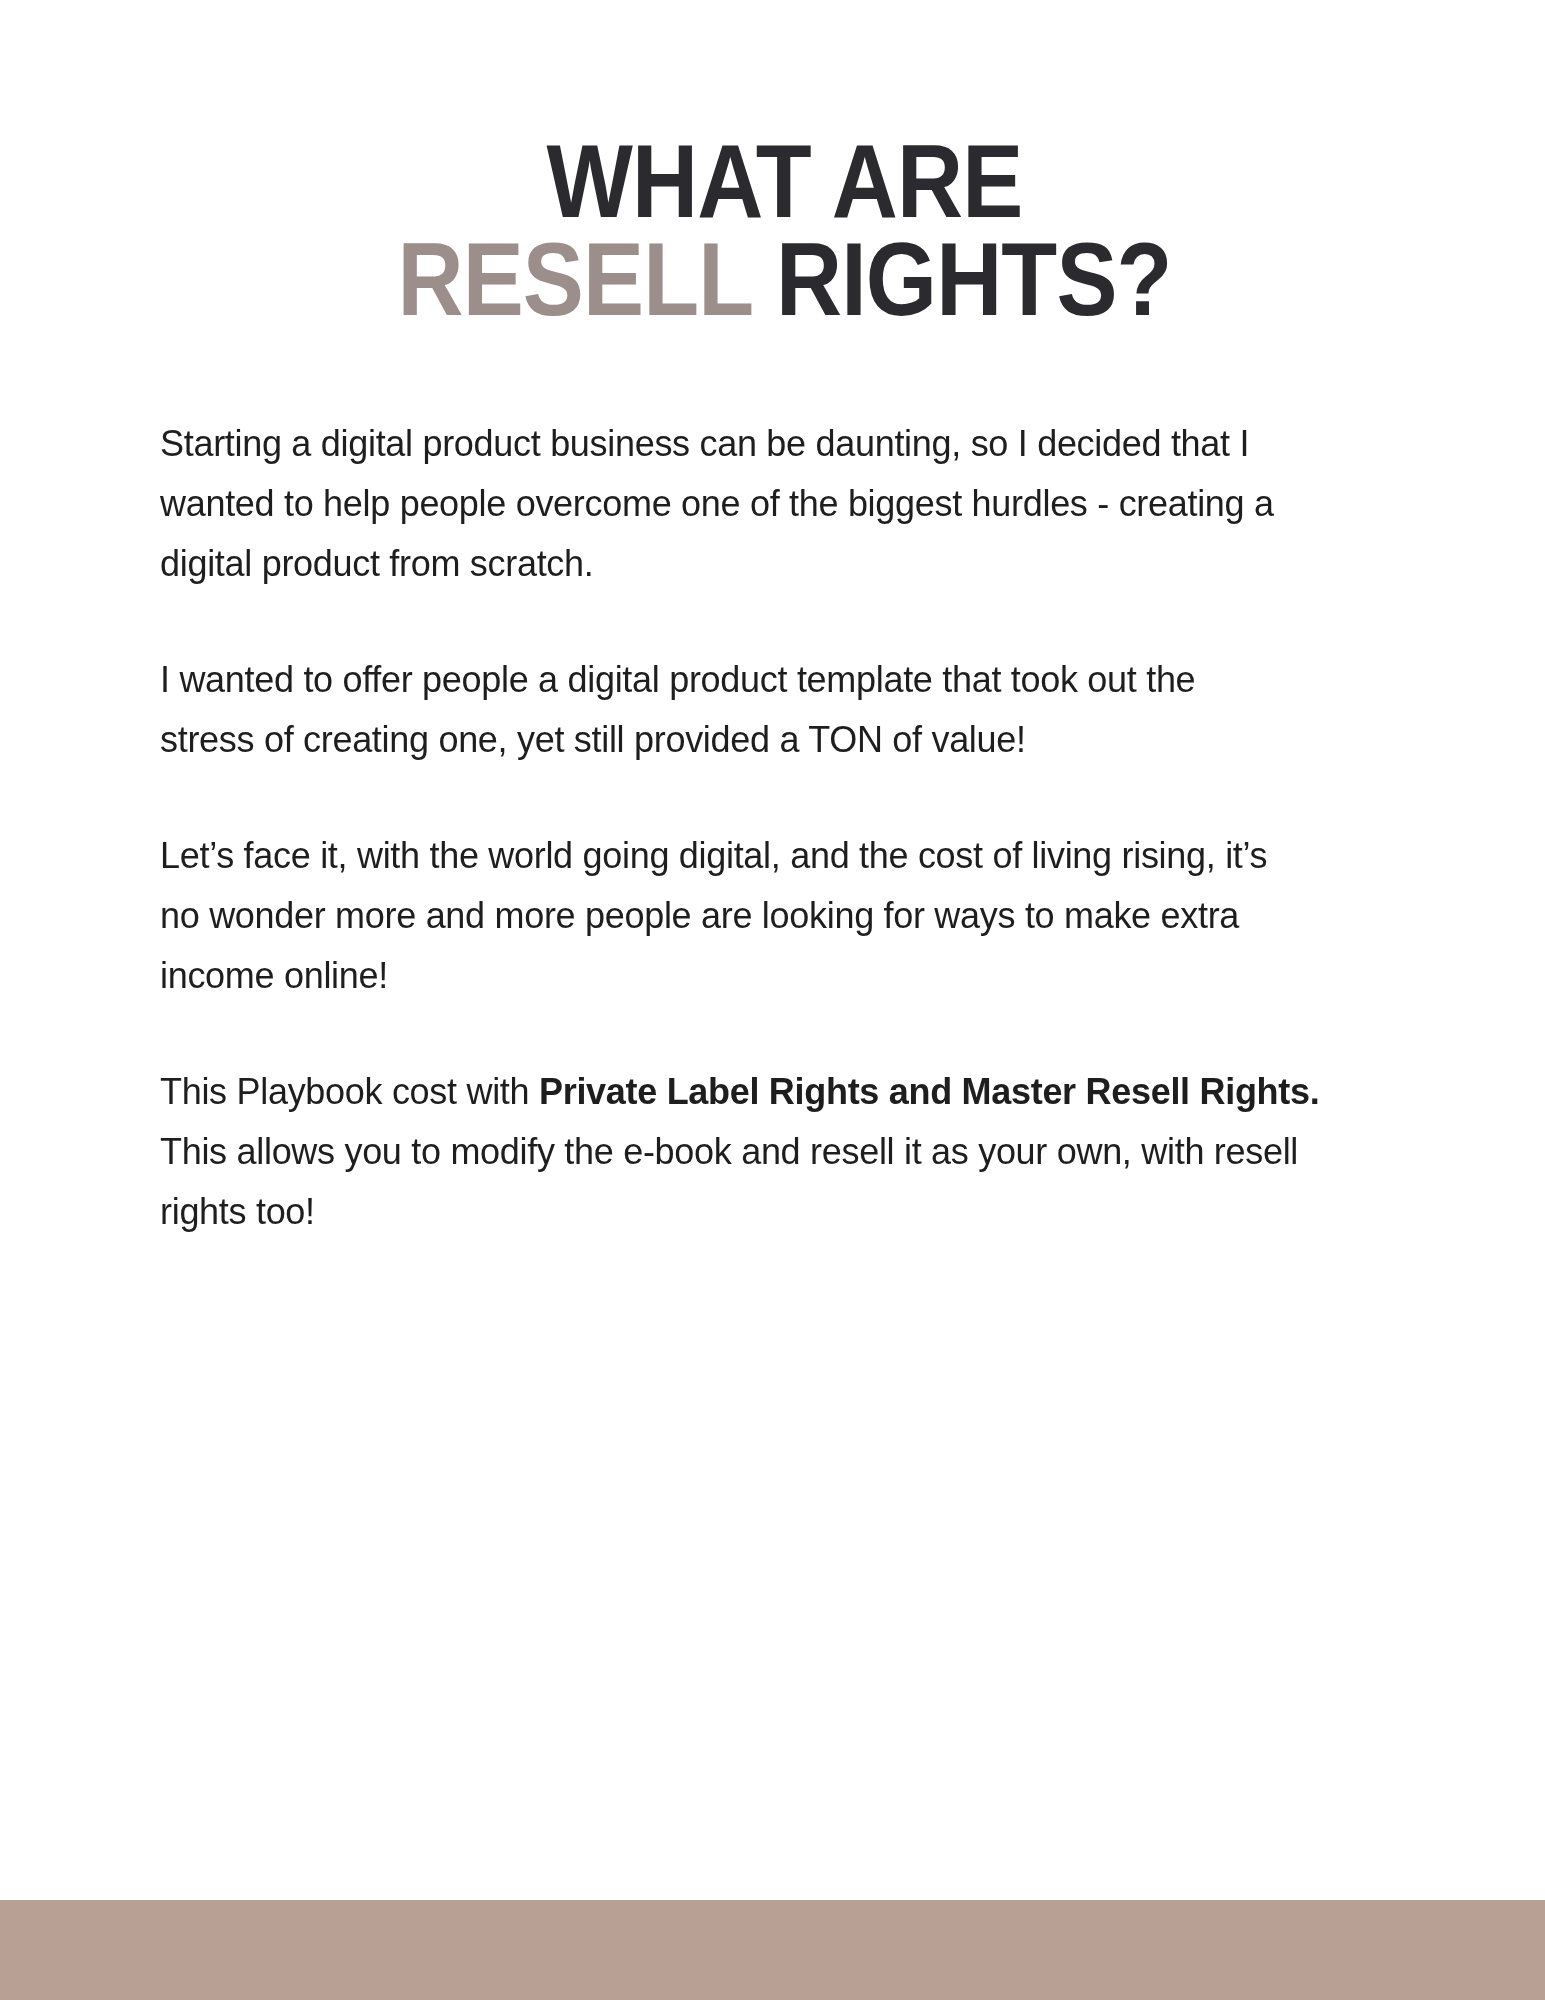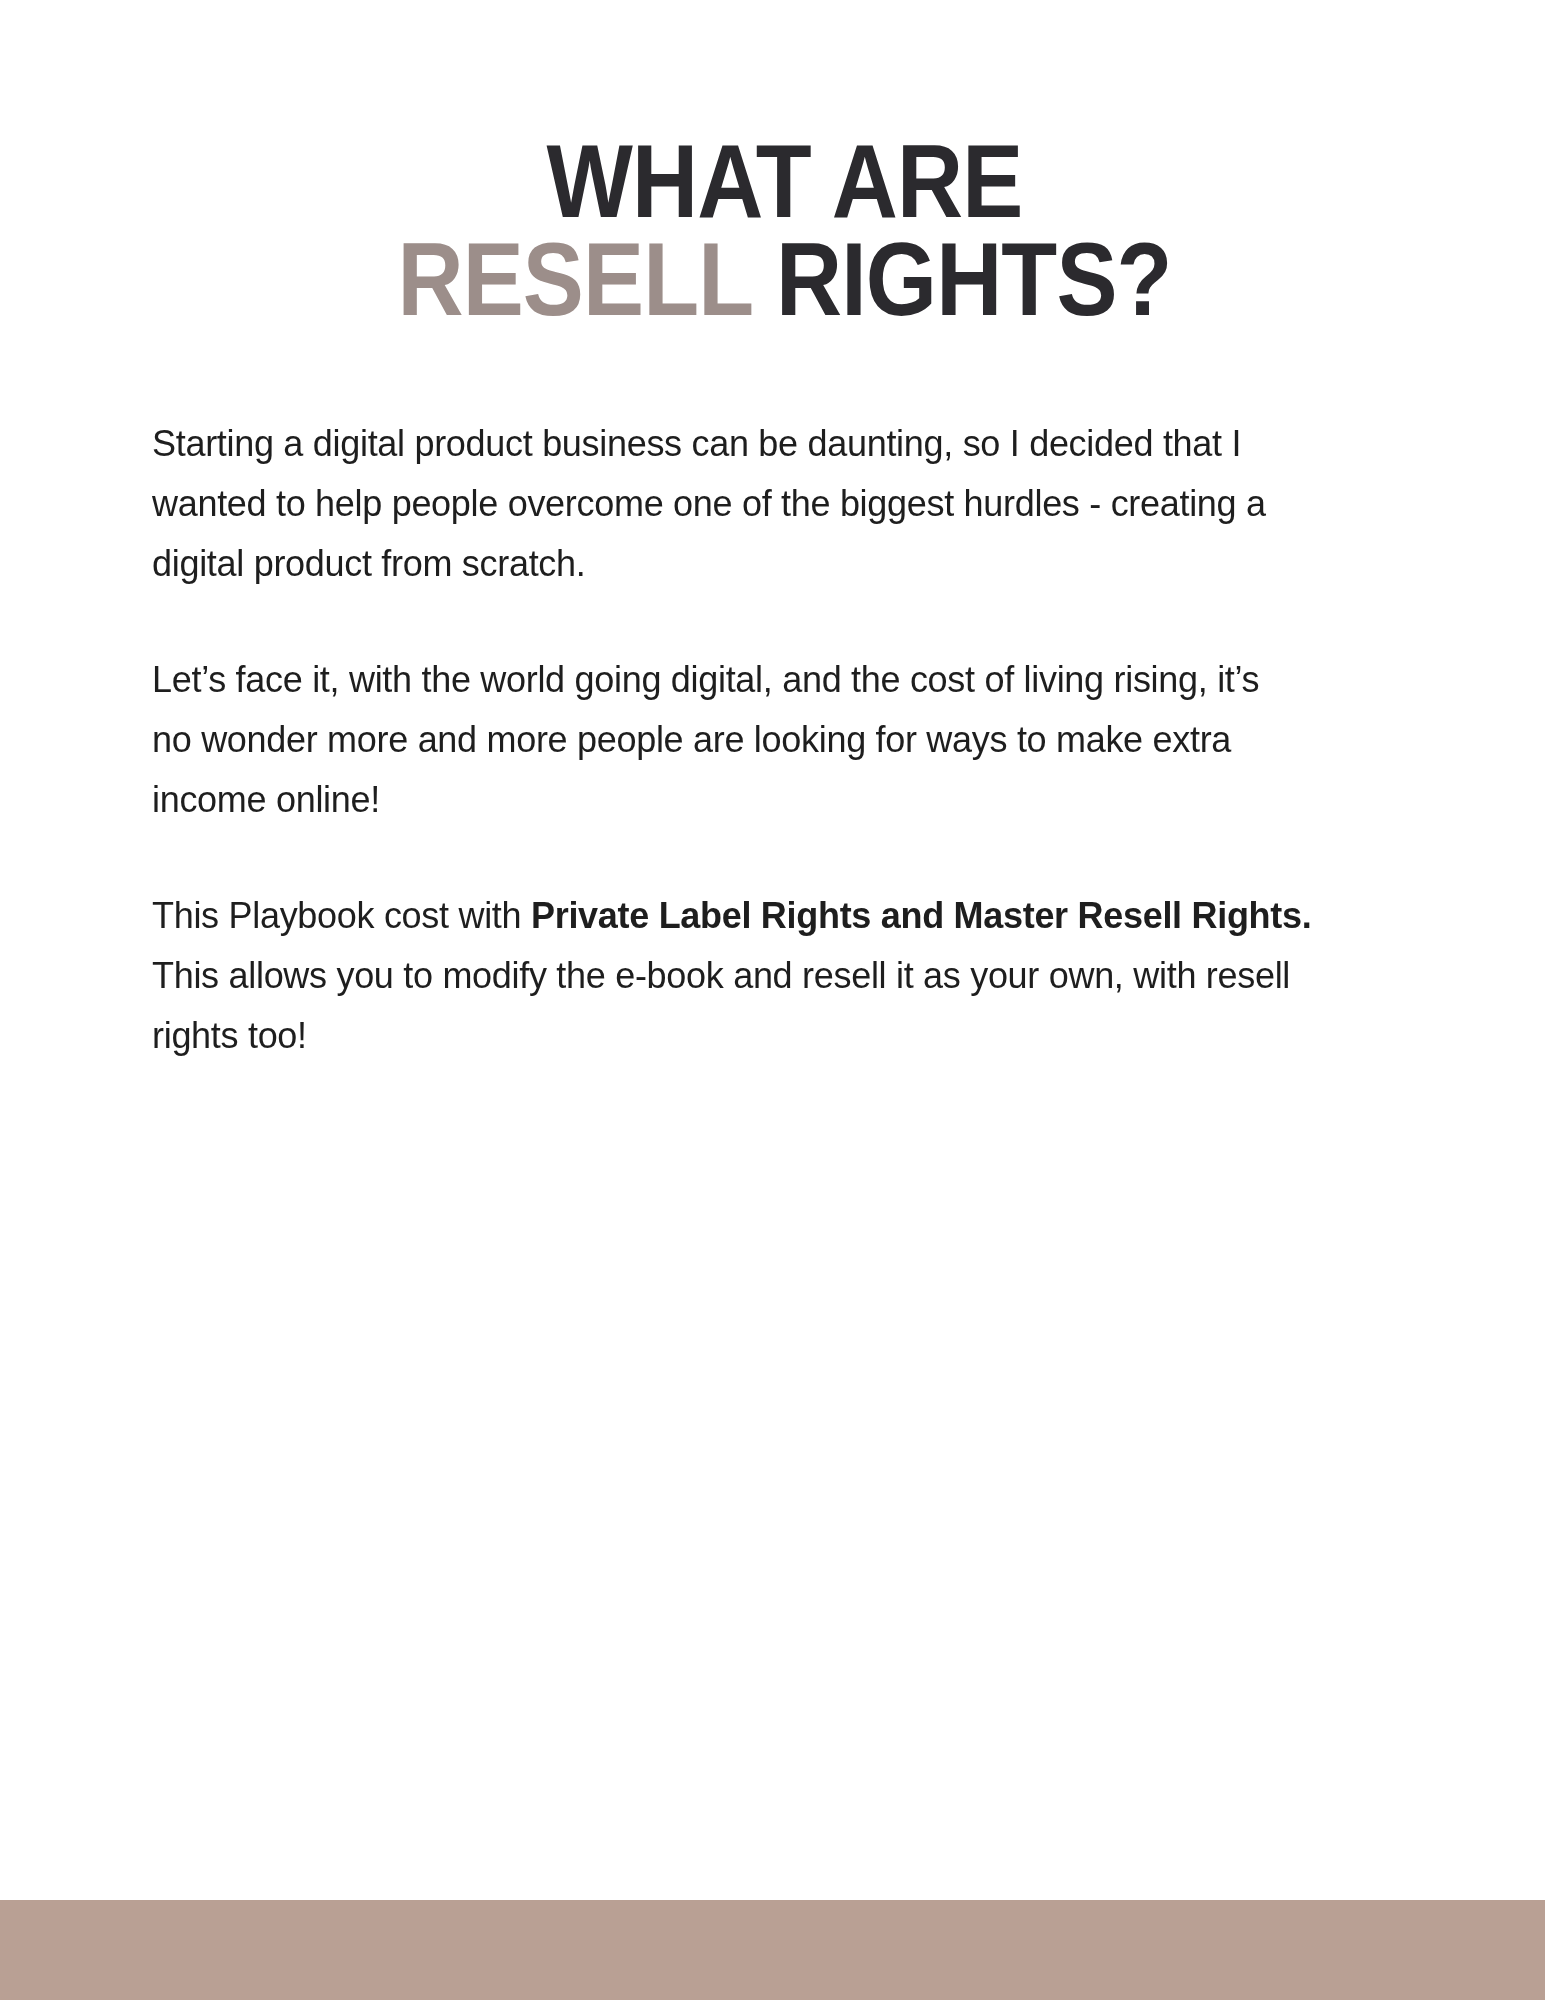--- a/index.html
+++ b/index.html
@@ -32,21 +32,21 @@
     display: block;
   }
   .accent-word {
     color: var(--accent, #9c8e8a);
   }
   .body-text {
     margin: 86px 0 0 140px;
     width: 1380px;
   }
   .body-text p {
-    margin: 0 0 56px 0;
+    margin: 0 0 56px 8px;
     font-size: 36px;
     line-height: 60px;
     letter-spacing: -0.3px;
     color: var(--body_text, #1e1e1e);
     white-space: pre-line;
   }
   .body-text p:last-child {
     margin-bottom: 0;
   }
   .body-text strong {
@@ -68,20 +68,22 @@
 
   <h1 class="title">
     <span class="title-line">WHAT ARE</span>
     <span class="title-line"><span class="accent-word">RESELL</span><span> RIGHTS?</span></span>
   </h1>
 
   <div class="body-text">
     <p>Starting a digital product business can be daunting, so I decided that I
 wanted to help people overcome one of the biggest hurdles - creating a
 digital product from scratch.</p>
+    <p>I wanted to offer people a digital product template that took out the
+stress of creating one, yet still provided a TON of value!</p>
     <p>Let’s face it, with the world going digital, and the cost of living rising, it’s
 no wonder more and more people are looking for ways to make extra
 income online!</p>
     <p><span>This Playbook cost with </span><strong>Private Label Rights and Master Resell Rights.</strong><span>
 This allows you to modify the e-book and resell it as your own, with resell
 rights too!</span></p>
   </div>
 
   <div class="footer-bar"></div>
 

